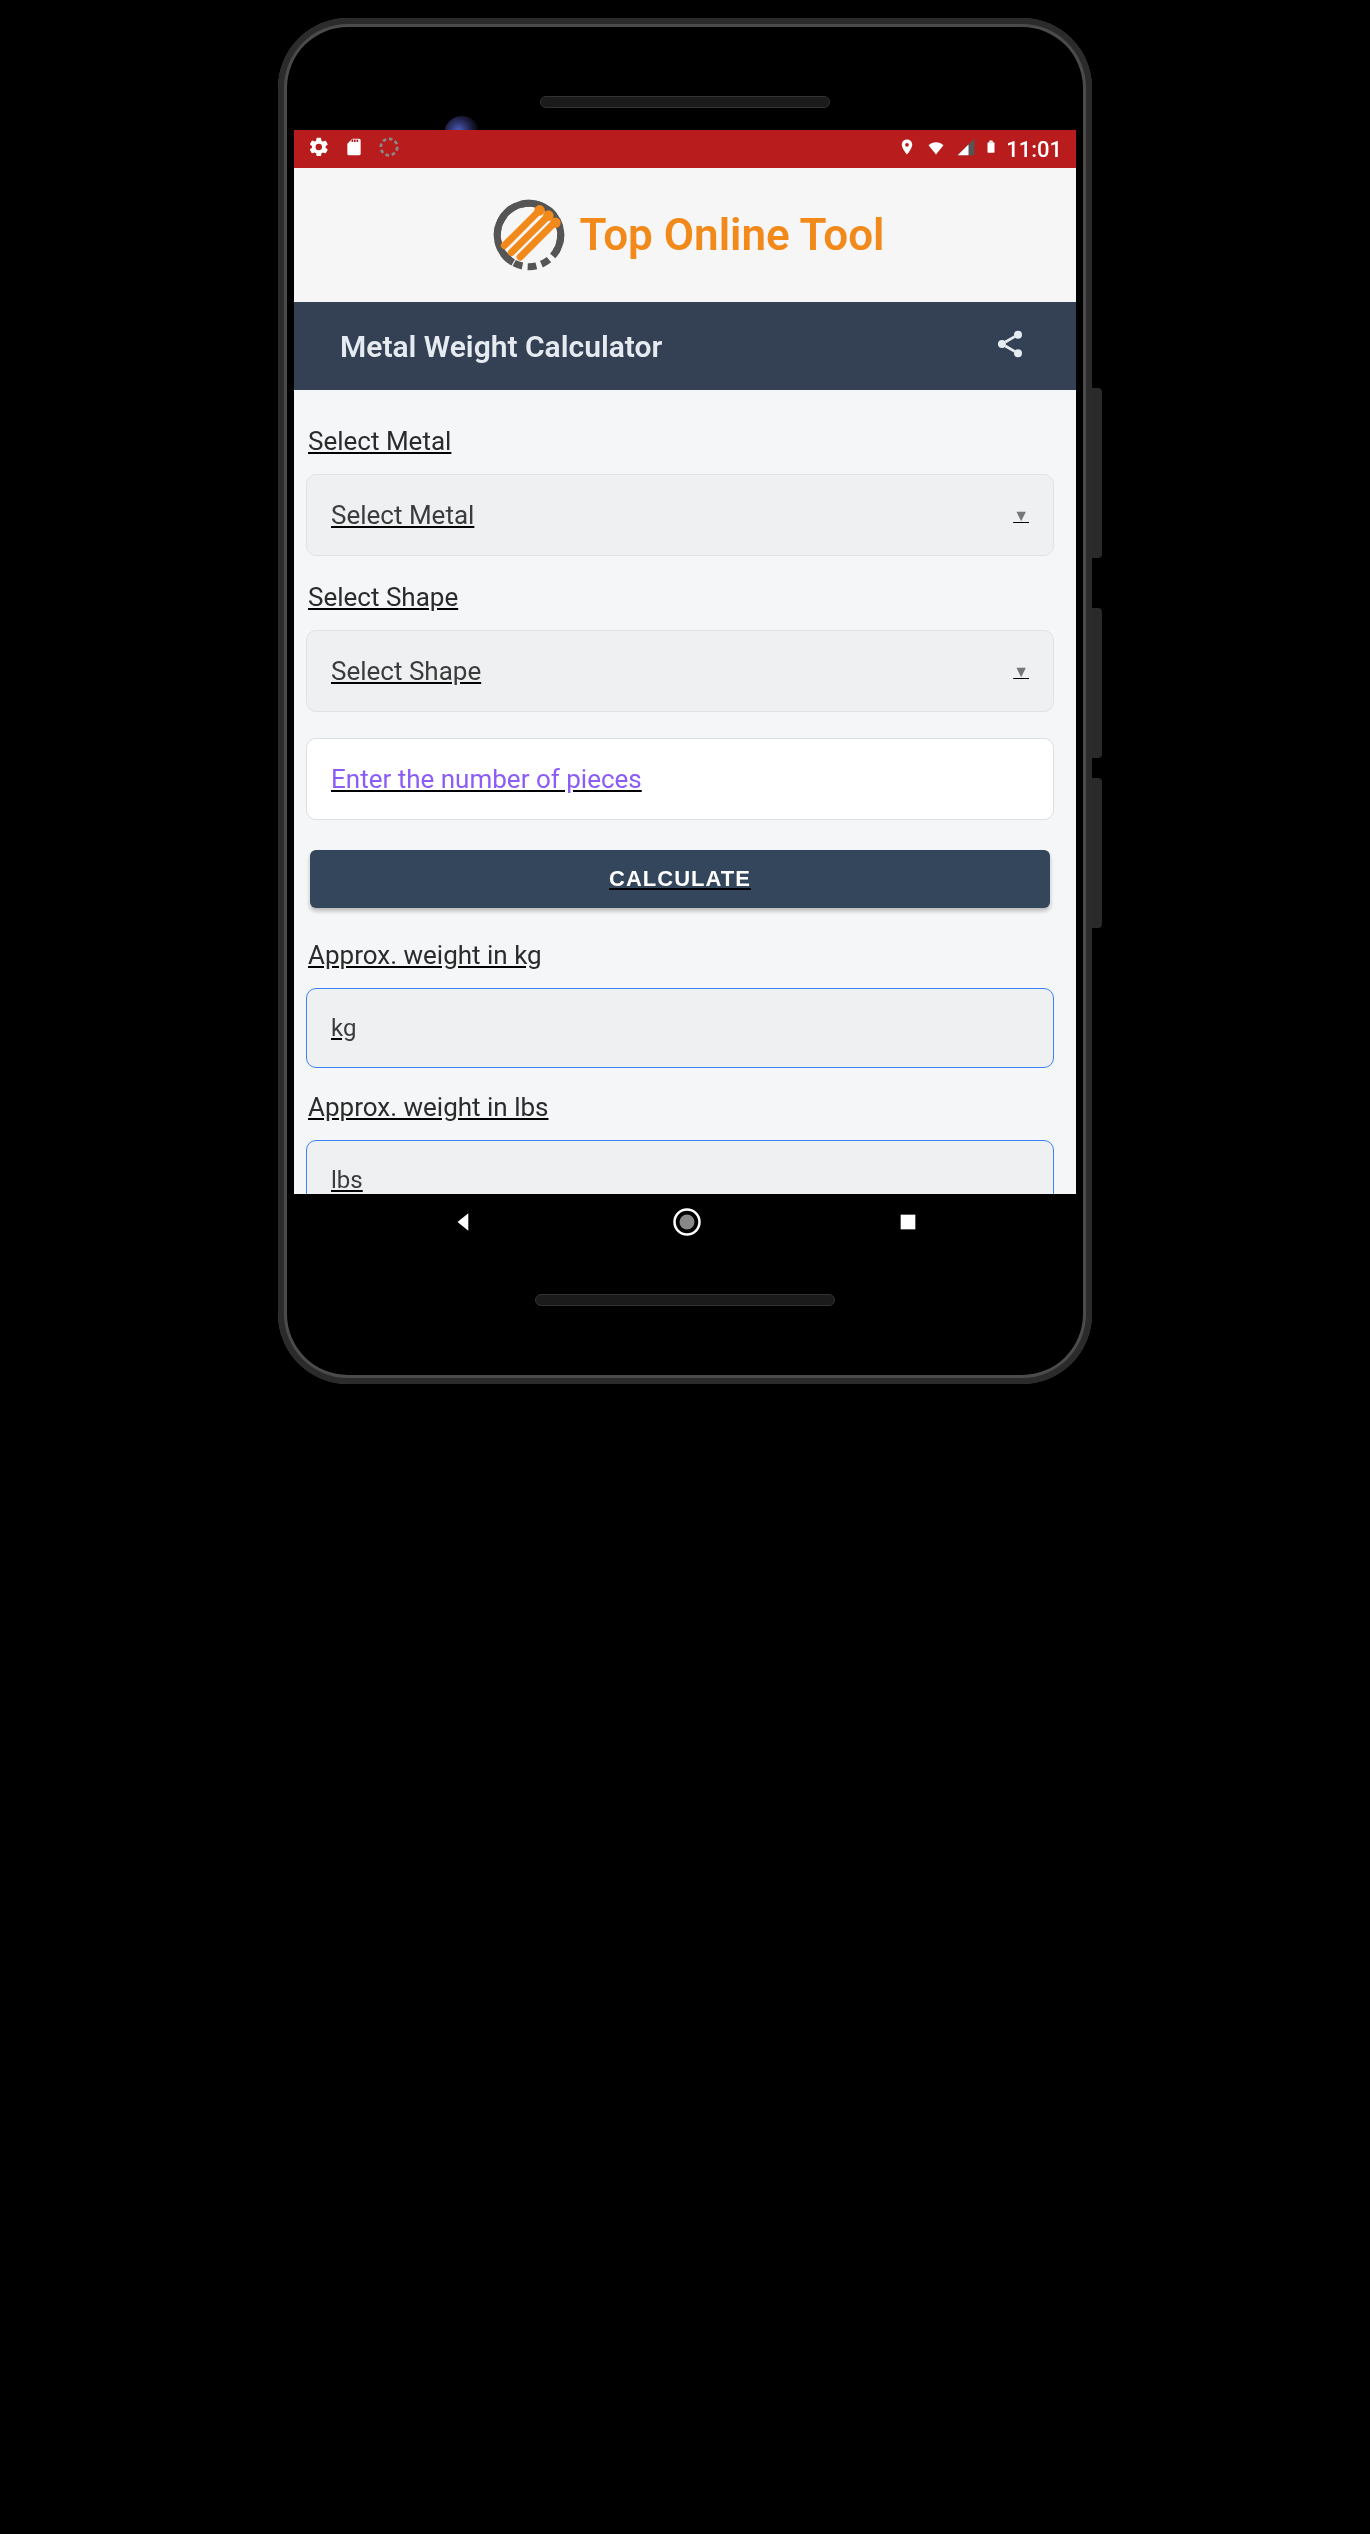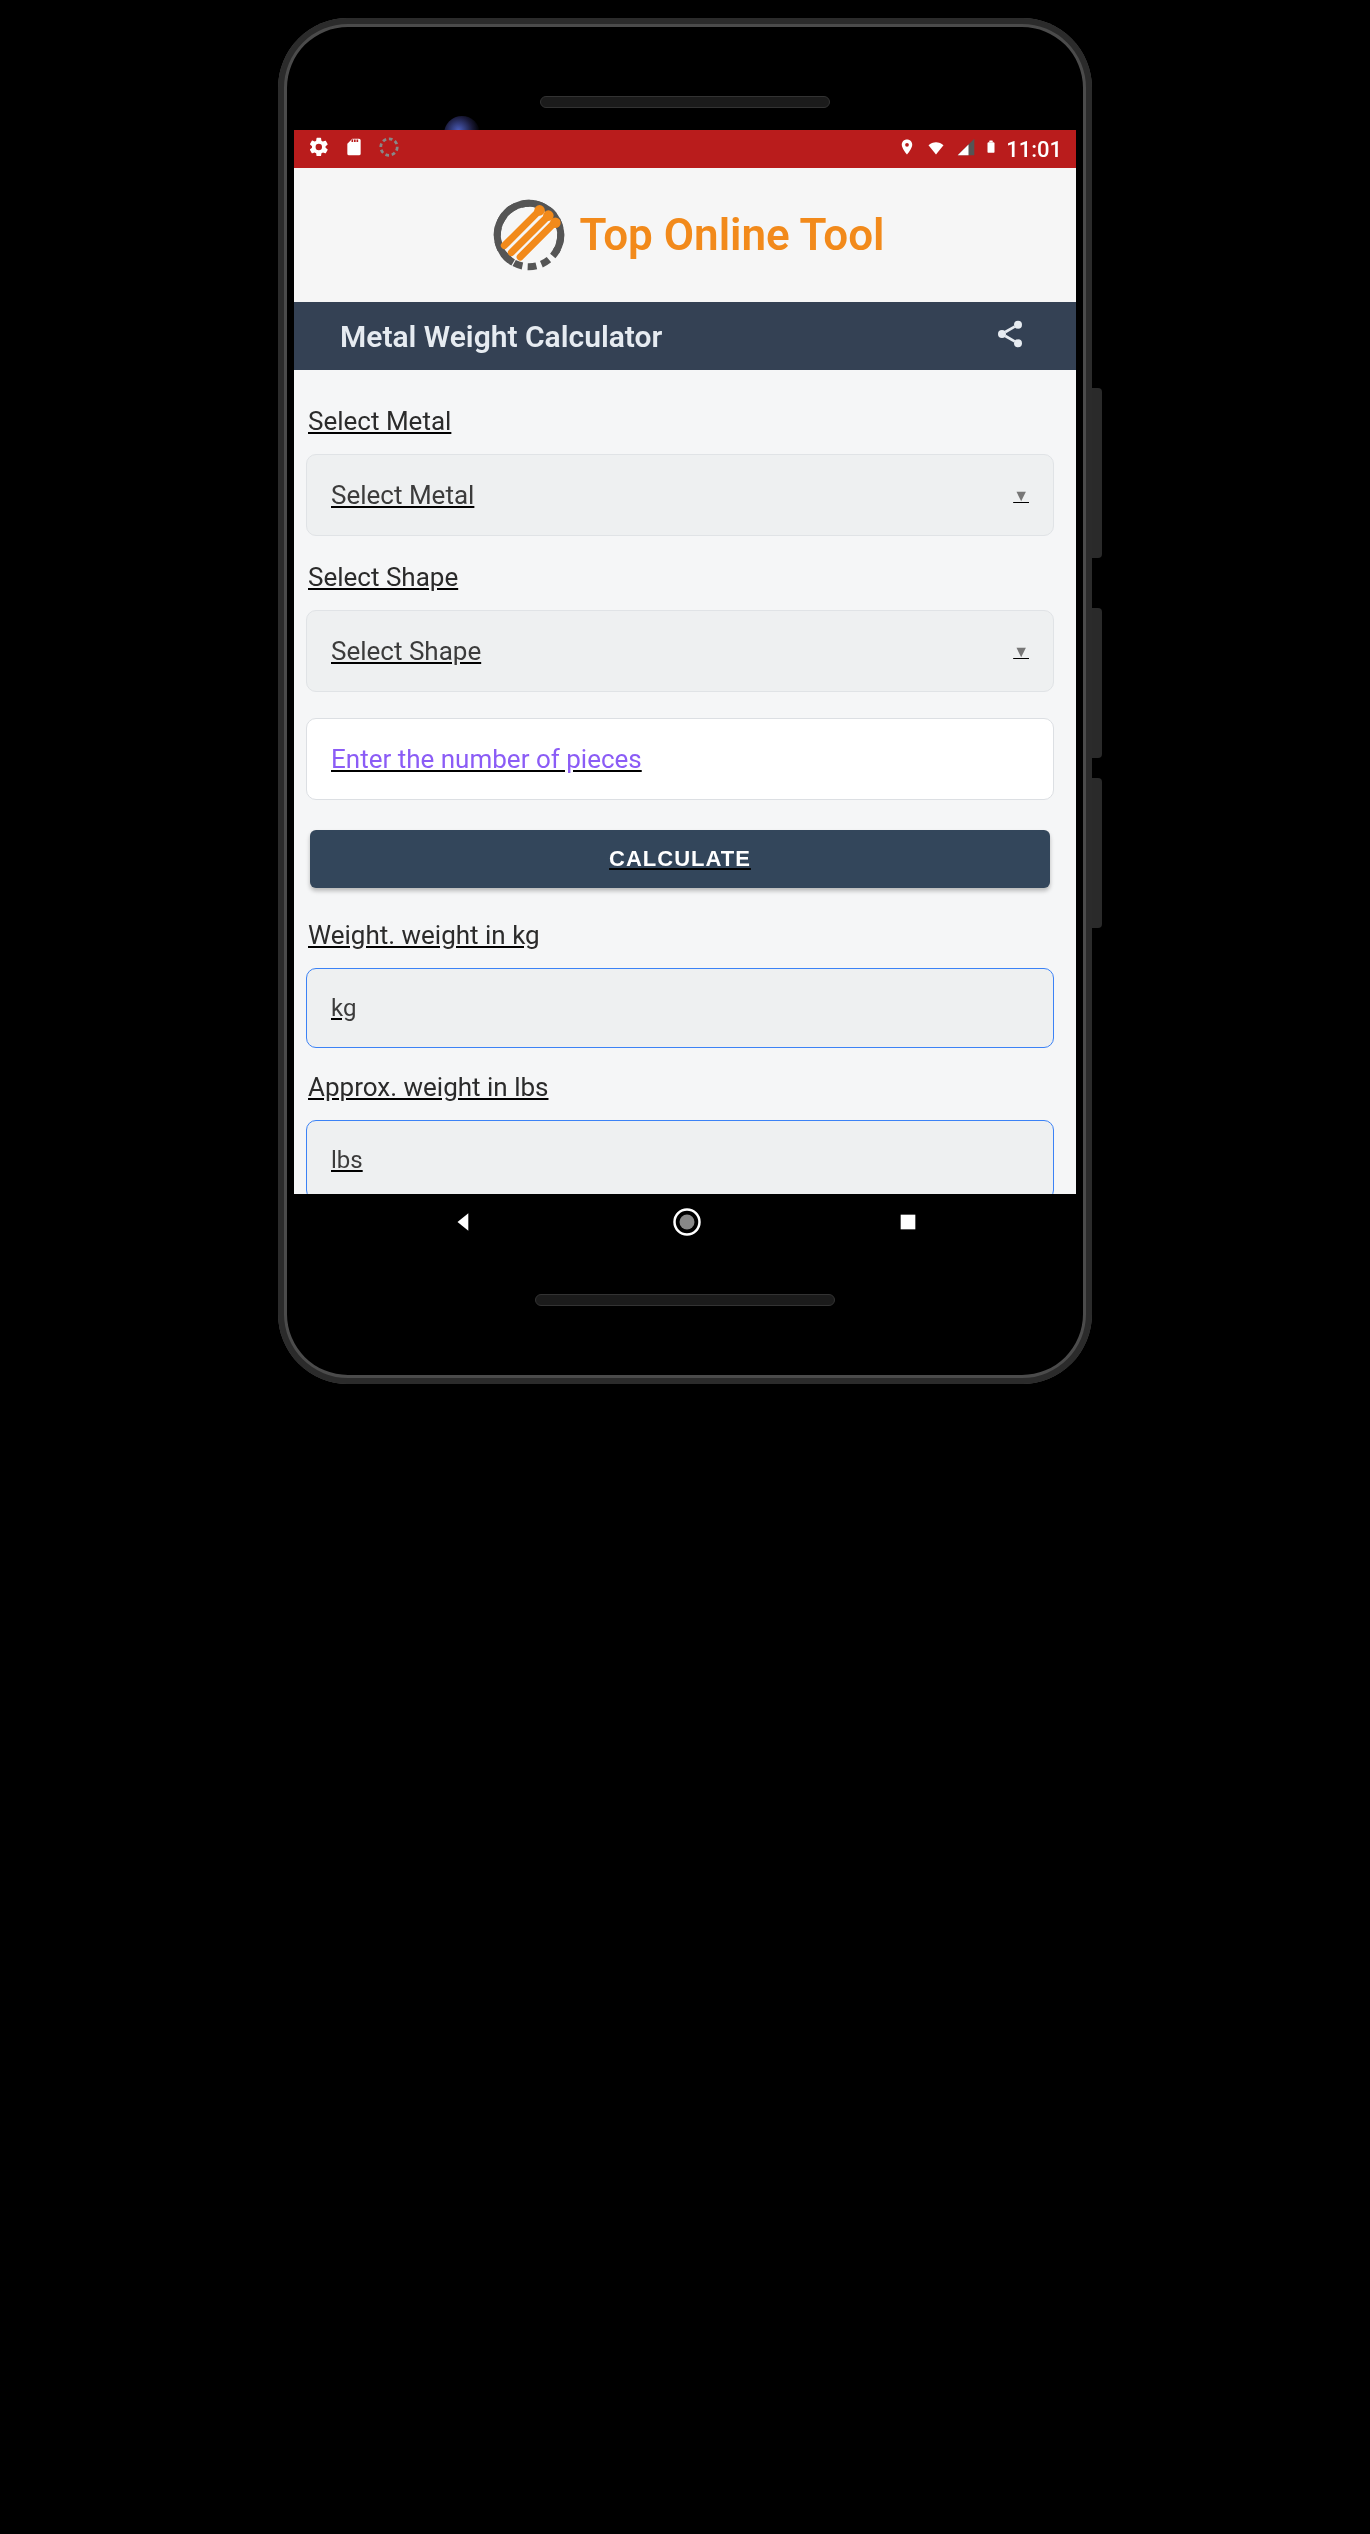--- a/index.html
+++ b/index.html
@@ -77,21 +77,21 @@
   height: 88px;
   position: relative;
 }
 .app-name {
   font-size: 44px;
   font-weight: 600;
   color: #f28a1b;
 }
 .title-bar {
   background: #344154;
-  height: 68px;
+  height: 88px;
   display: flex;
   align-items: center;
   justify-content: space-between;
   padding: 0 50px 0 46px;
   color: #fff;
 }
 .title-text {
   font-size: 30px;
   font-weight: 600;
   color: #e6ebf1;
@@ -290,21 +290,21 @@
         </div>
 
         <div class="input-box">
           <span>Enter the number of pieces</span>
         </div>
 
         <div class="button-row">
           <button class="action-btn">CALCULATE</button>
         </div>
 
-        <div class="field-label">Weight. weight in kg</div>
+        <div class="field-label">Approx. weight in kg</div>
         <div class="result-box">
           <span>kg</span>
         </div>
 
         <div class="field-label">Approx. weight in lbs</div>
         <div class="result-box">
           <span>lbs</span>
         </div>
       </div>
 

